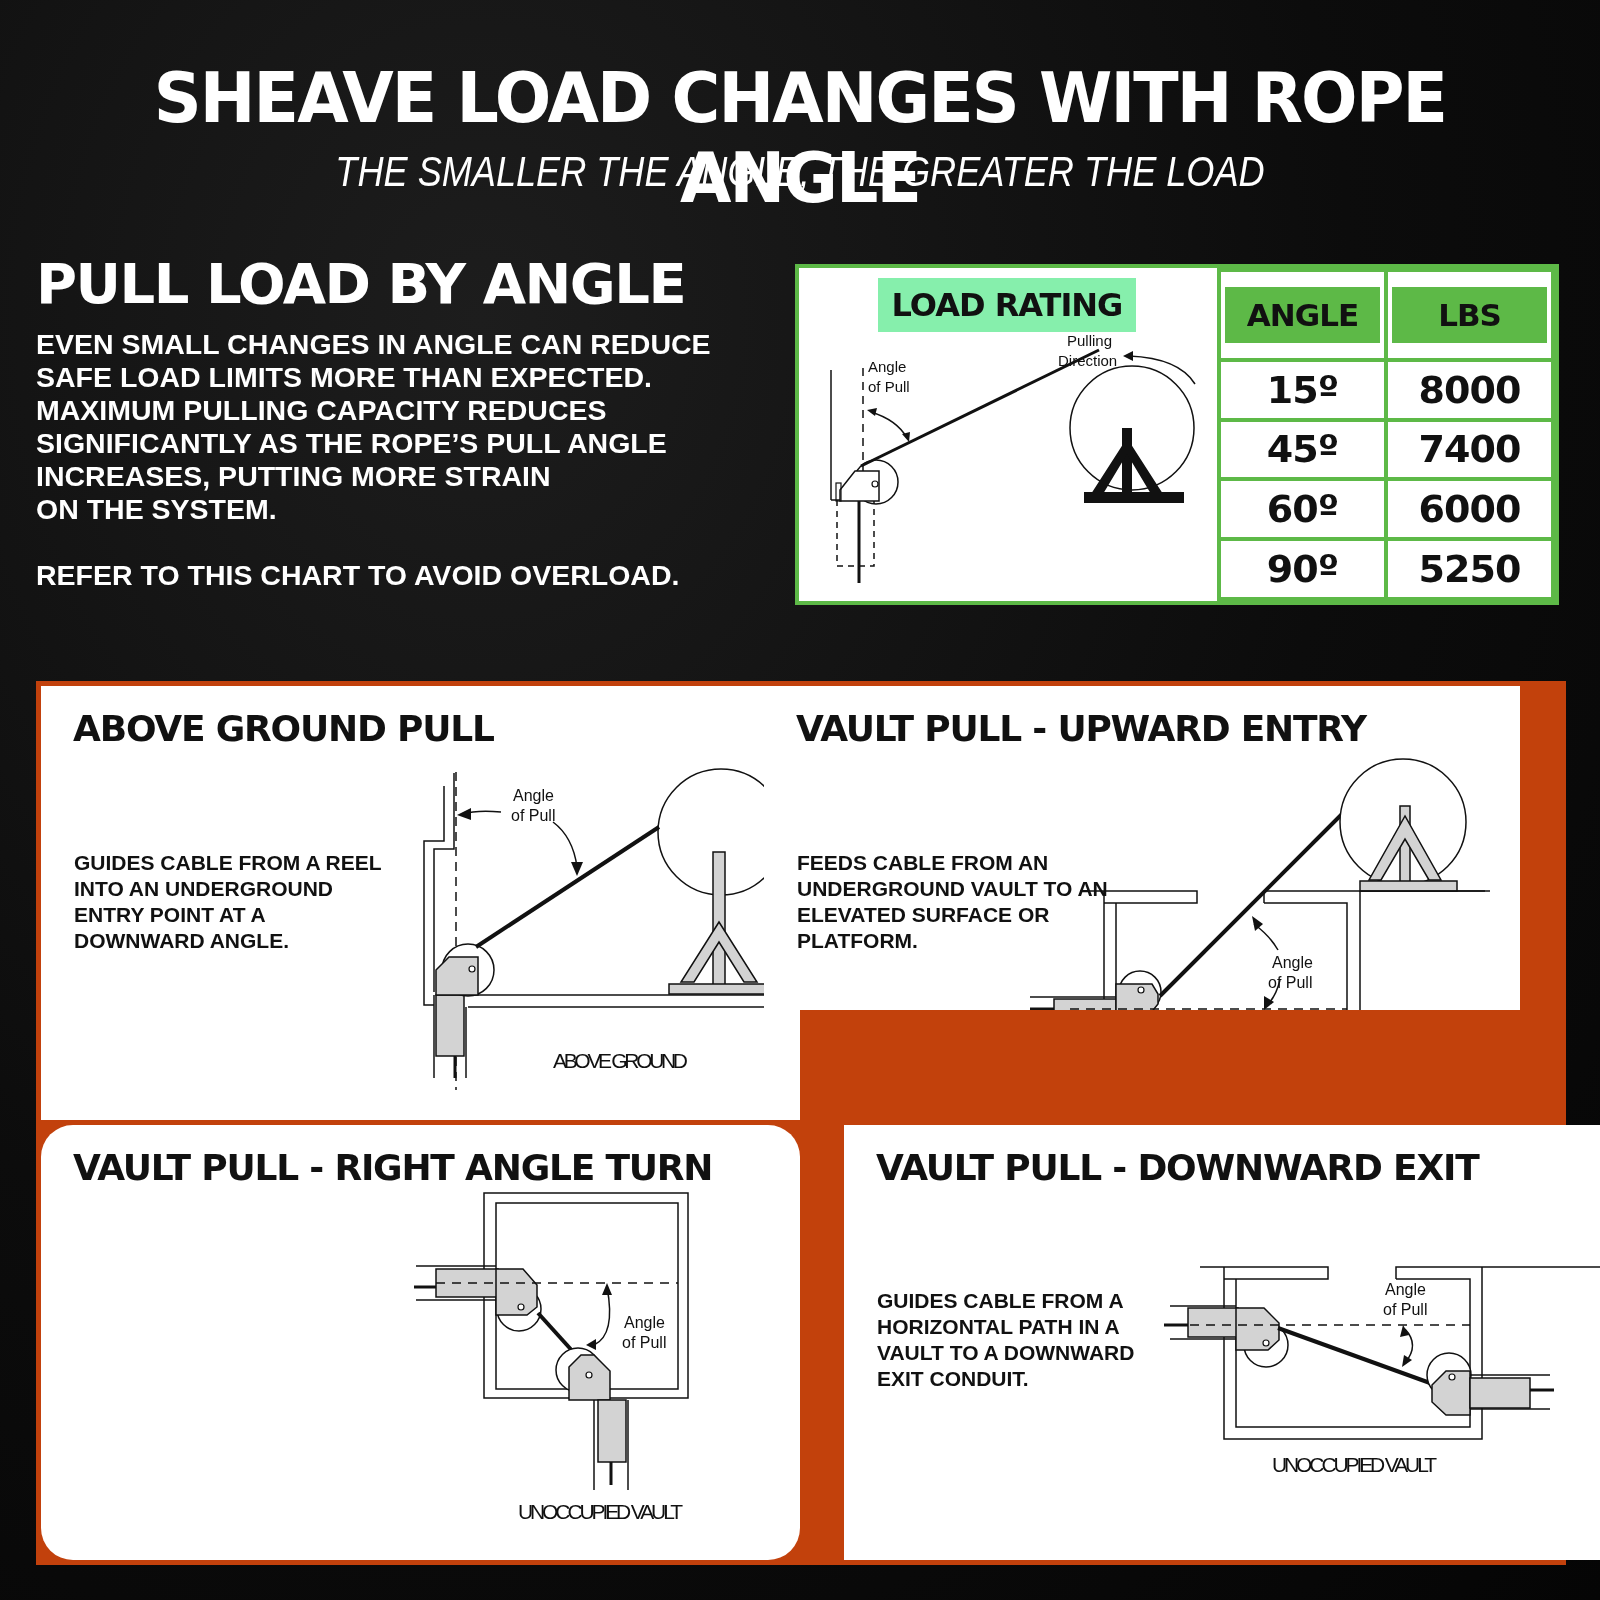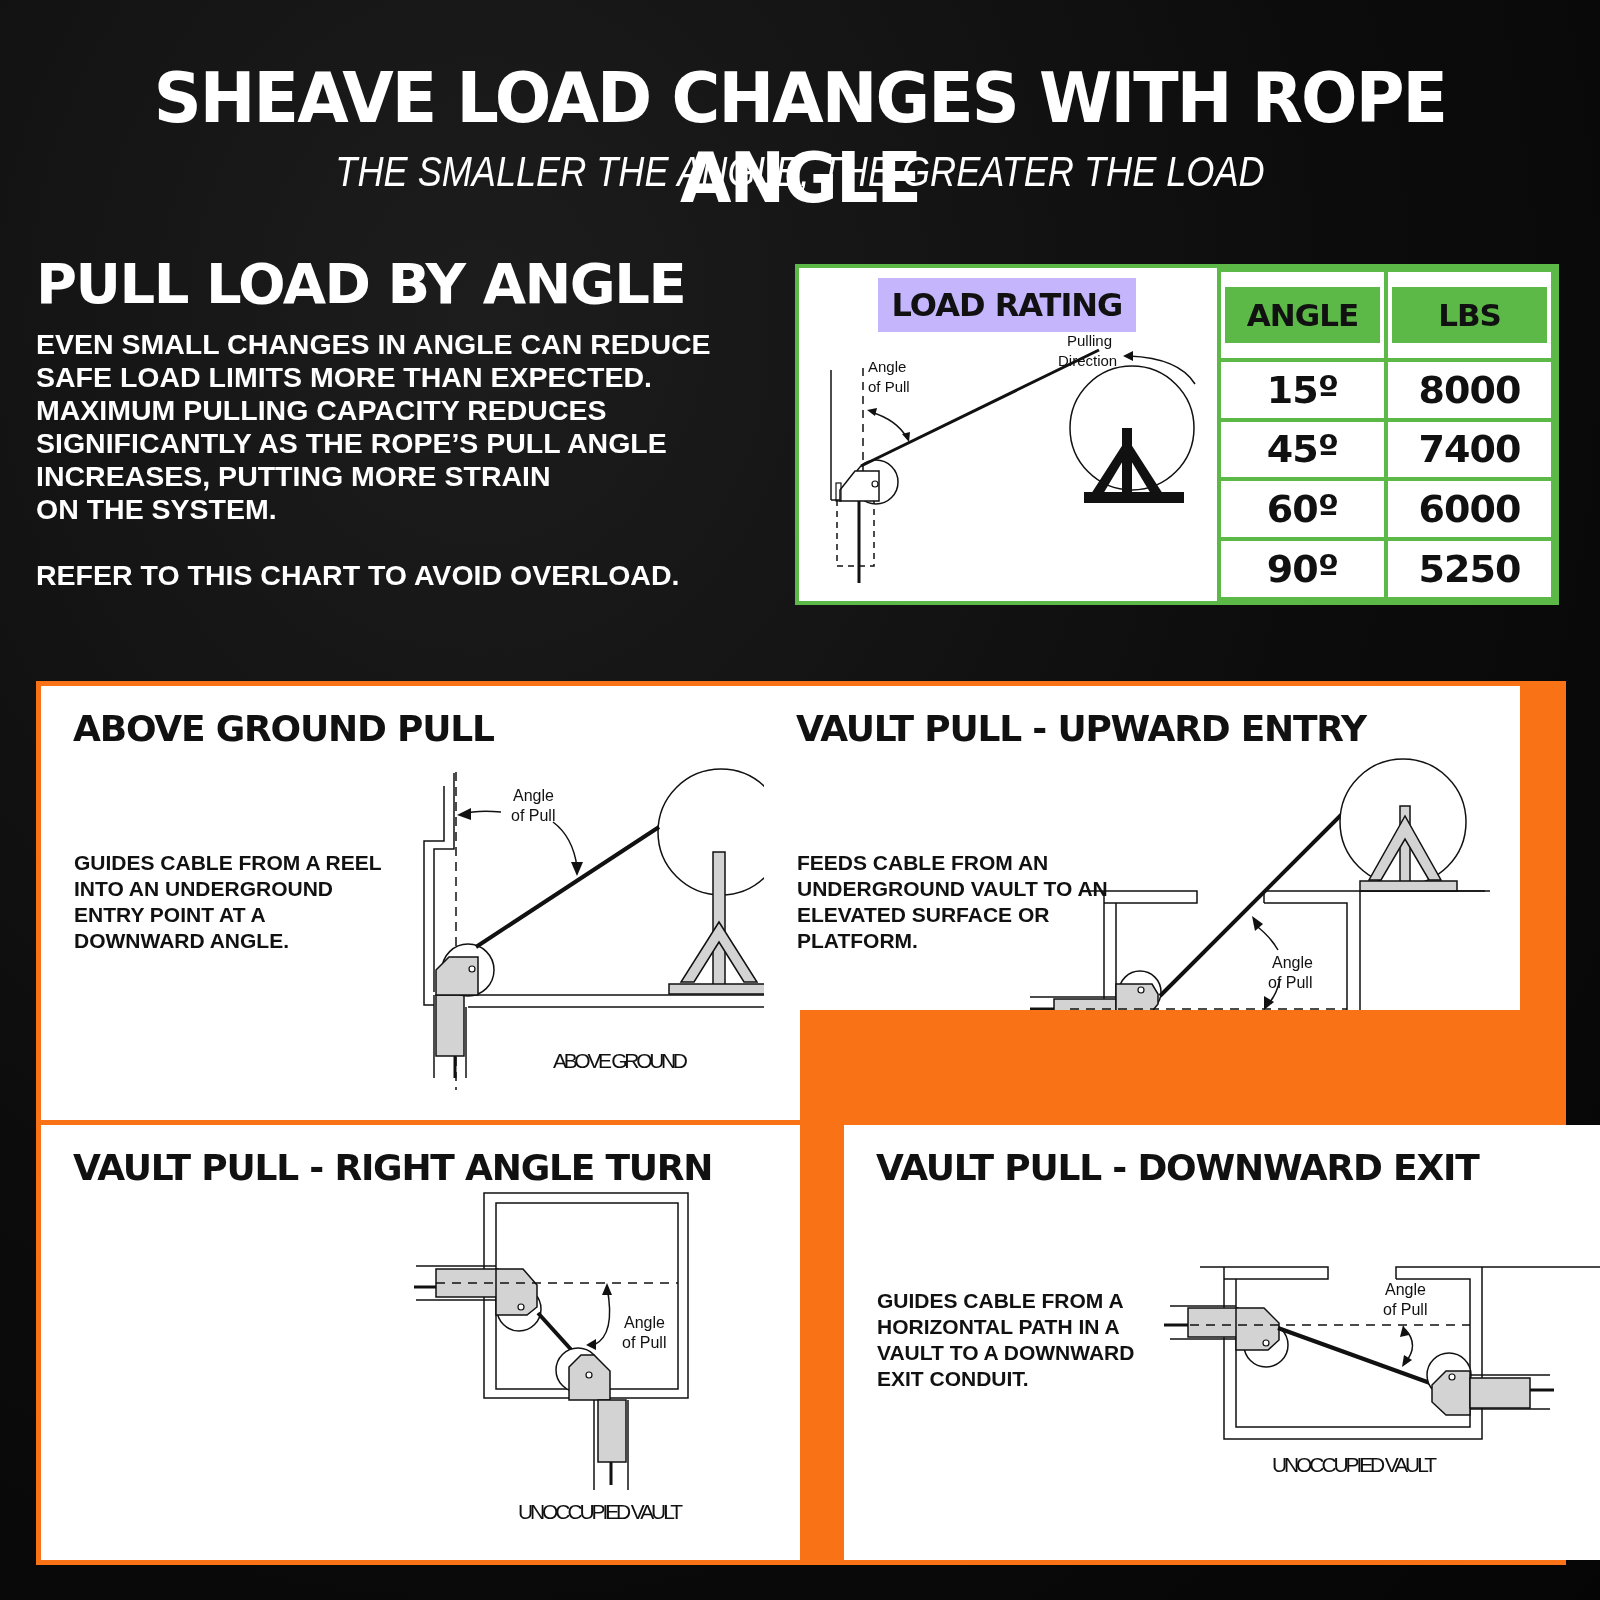--- a/index.html
+++ b/index.html
@@ -31,21 +31,21 @@
   .intro p { margin:0; white-space:pre-line; }
   .intro .gap { height:33px; }
 
   
   .rating-panel {
     position:absolute; left:795px; top:264px; width:764px; height:341px;
     background:#fff; border:4px solid #5db947; box-sizing:border-box;
   }
   .rating-diagram { position:absolute; left:0; top:0; width:415px; height:333px; }
   .rating-badge {
-    position:absolute; left:79px; top:10px; width:258px; height:54px; background:#c4b5fd;
+    position:absolute; left:79px; top:10px; width:258px; height:54px; background:#86efac;
     color:#111; font-family:"DejaVu Sans", sans-serif; font-weight:bold; font-size:32px;
     text-align:center; line-height:54px; letter-spacing:-1px;
   }
   .rating-table {
     position:absolute; left:418px; top:0; width:338px; height:333px;
     border-collapse:collapse; table-layout:fixed;
   }
   .rating-table td, .rating-table th {
     border:4px solid #5db947; text-align:center; color:#111;
     font-family:"DejaVu Sans", sans-serif; font-weight:bold; padding:0;
@@ -53,21 +53,21 @@
   .rating-table th { height:68px; background:#fff; }
   .rating-table th span {
     display:block; margin:4px; height:56px; line-height:56px; background:#5db947;
     font-size:31px; letter-spacing:-1px;
   }
   .rating-table td { font-size:38px; height:42px; letter-spacing:-1px; }
 
   
   .grid {
     position:absolute; left:36px; top:681px; width:1530px; height:884px;
-    background:#f97316; box-sizing:border-box;
+    background:#c2410c; box-sizing:border-box;
   }
   .panel {
     position:absolute; background:#fff; color:#111; overflow:hidden;
   }
   .panel h2 {
     position:absolute; left:32px; top:22px; margin:0;
     font-family:"DejaVu Sans", sans-serif; font-weight:bold; font-size:36px; letter-spacing:-1.2px; color:#111;
   }
   .panel .desc {
     position:absolute; left:32px; margin:1px; font-family:Liberation Sans, sans-serif; font-weight:bold;
@@ -238,21 +238,21 @@
       <path d="M224,178 Q240,190 248,204" fill="none" stroke="#111" stroke-width="1.5"></path>
       <polygon points="222,170 233,178 225,185" fill="#111"></polygon>
       <path d="M250,234 Q246,250 238,258" fill="none" stroke="#111" stroke-width="1.5"></path>
       <polygon points="234,264 234,250 244,256" fill="#111"></polygon>
       <text class="diag-label" x="242" y="222" font-size="16" fill="#111">Angle</text>
       <text class="diag-label" x="238" y="242" font-size="16" fill="#111">of Pull</text>
       <text class="diag-label" x="123" y="361" font-size="21" fill="#111" textLength="165">UNOCCUPIED VAULT</text>
     </svg>
   </div>
 
-  <div class="panel" style="left:5px; top:444px; width:759px; height:435px;">
+  <div class="panel" style="left:5px; top:444px; width:759px; height:435px;border-radius:32px;">
     <h2>VAULT PULL - RIGHT ANGLE TURN</h2>
     <svg style="left:365px; top:60px;" width="330" height="340" viewBox="0 0 330 340">
 
       <rect x="78" y="8" width="204" height="205" fill="none" stroke="#111" stroke-width="1.5"></rect>
       <rect x="90" y="18" width="182" height="186" fill="none" stroke="#111" stroke-width="1.5"></rect>
 
       <line x1="10" y1="81" x2="90" y2="81" stroke="#111" stroke-width="1.5"></line>
       <line x1="10" y1="115" x2="90" y2="115" stroke="#111" stroke-width="1.5"></line>
       <line x1="8" y1="102" x2="30" y2="102" stroke="#111" stroke-width="3"></line>
       <rect x="30" y="84" width="62" height="28" fill="#d3d3d3" stroke="#111" stroke-width="1.5"></rect>

